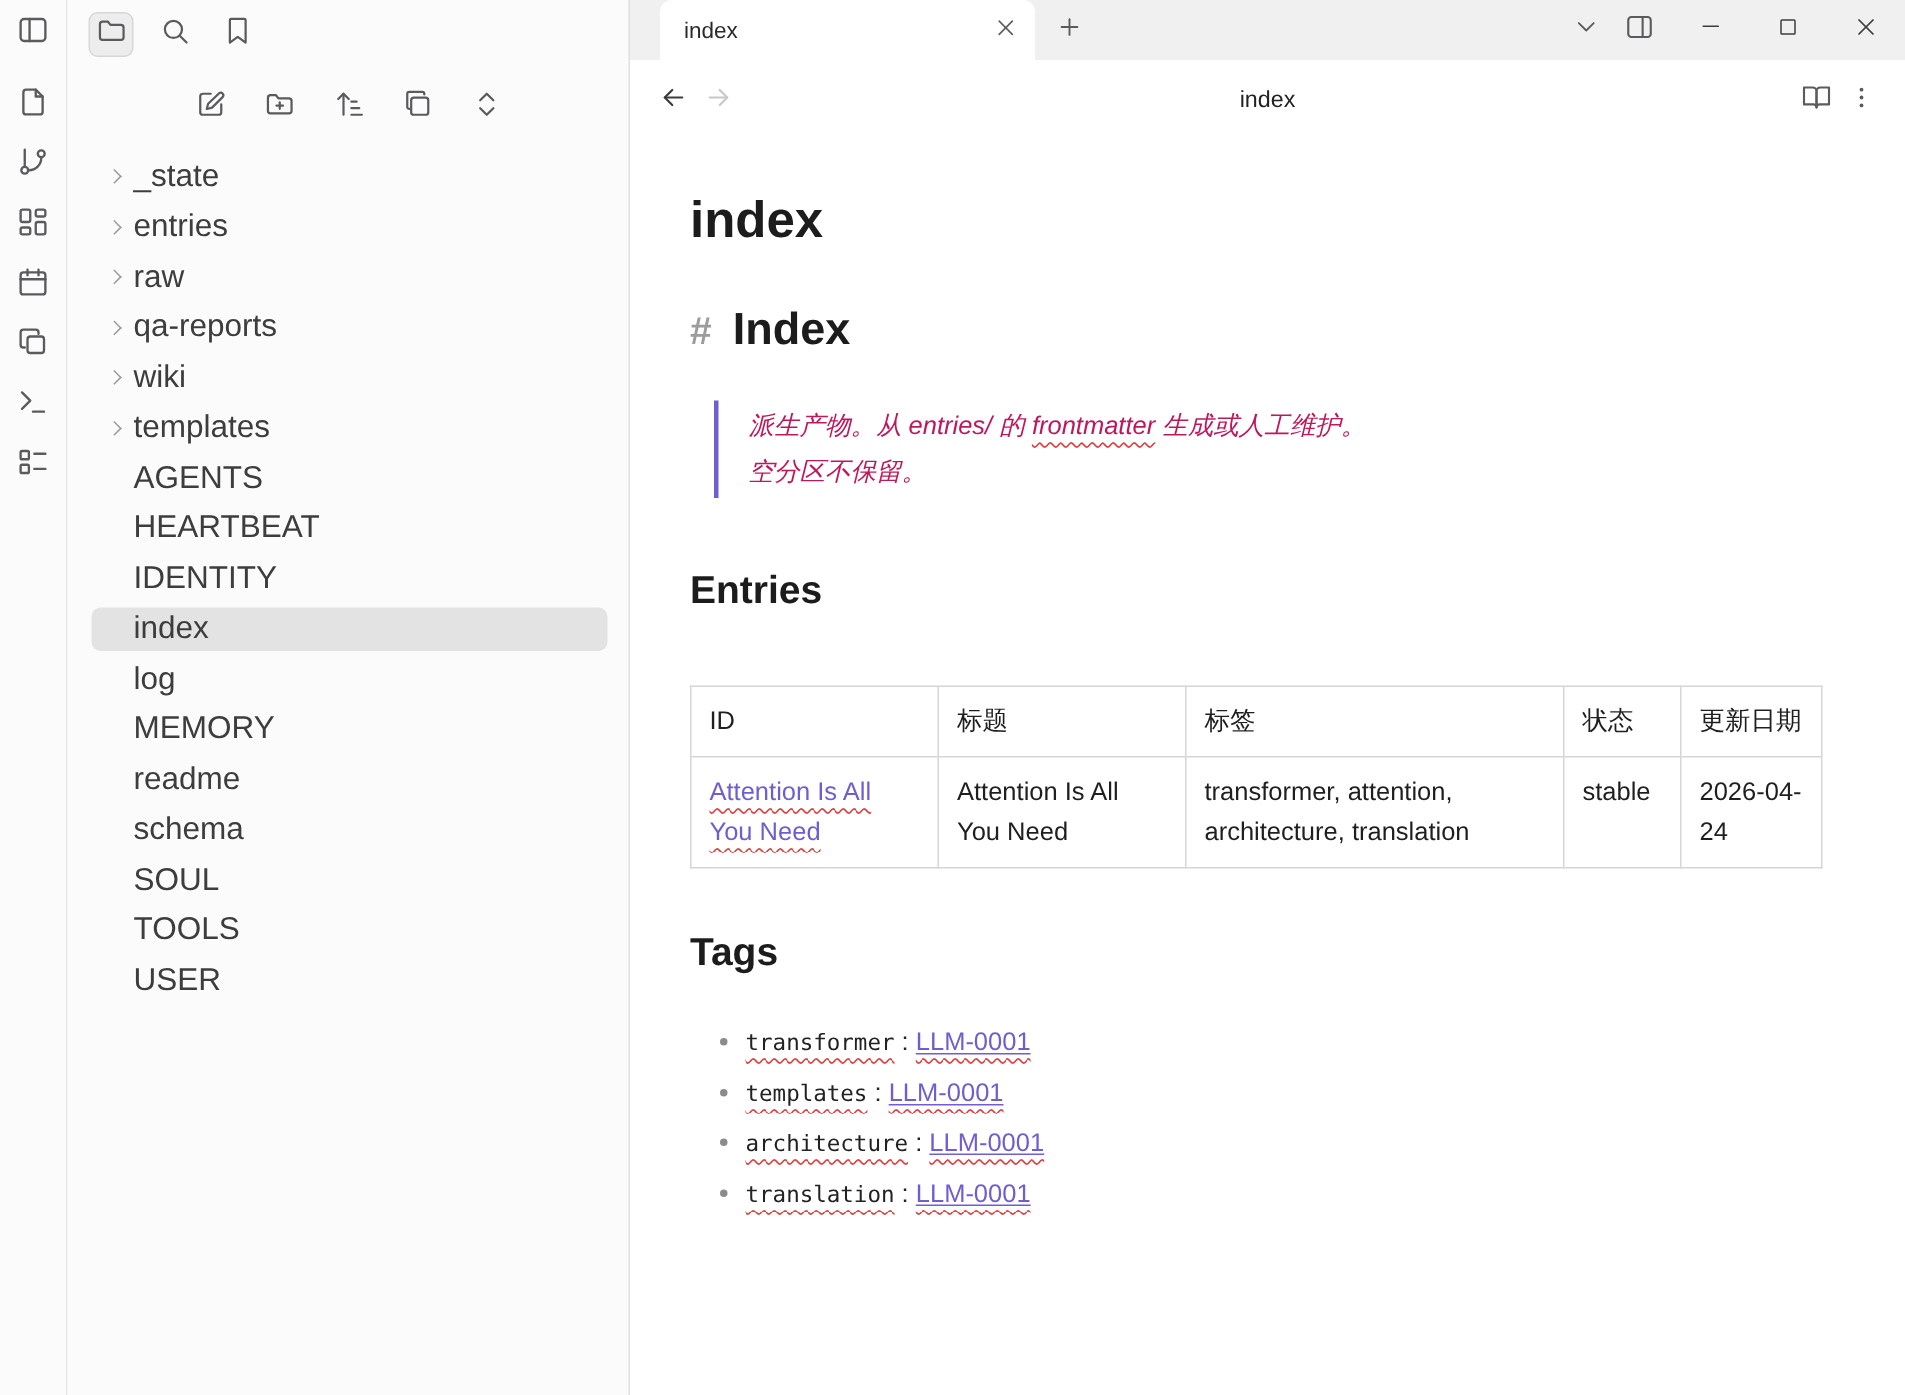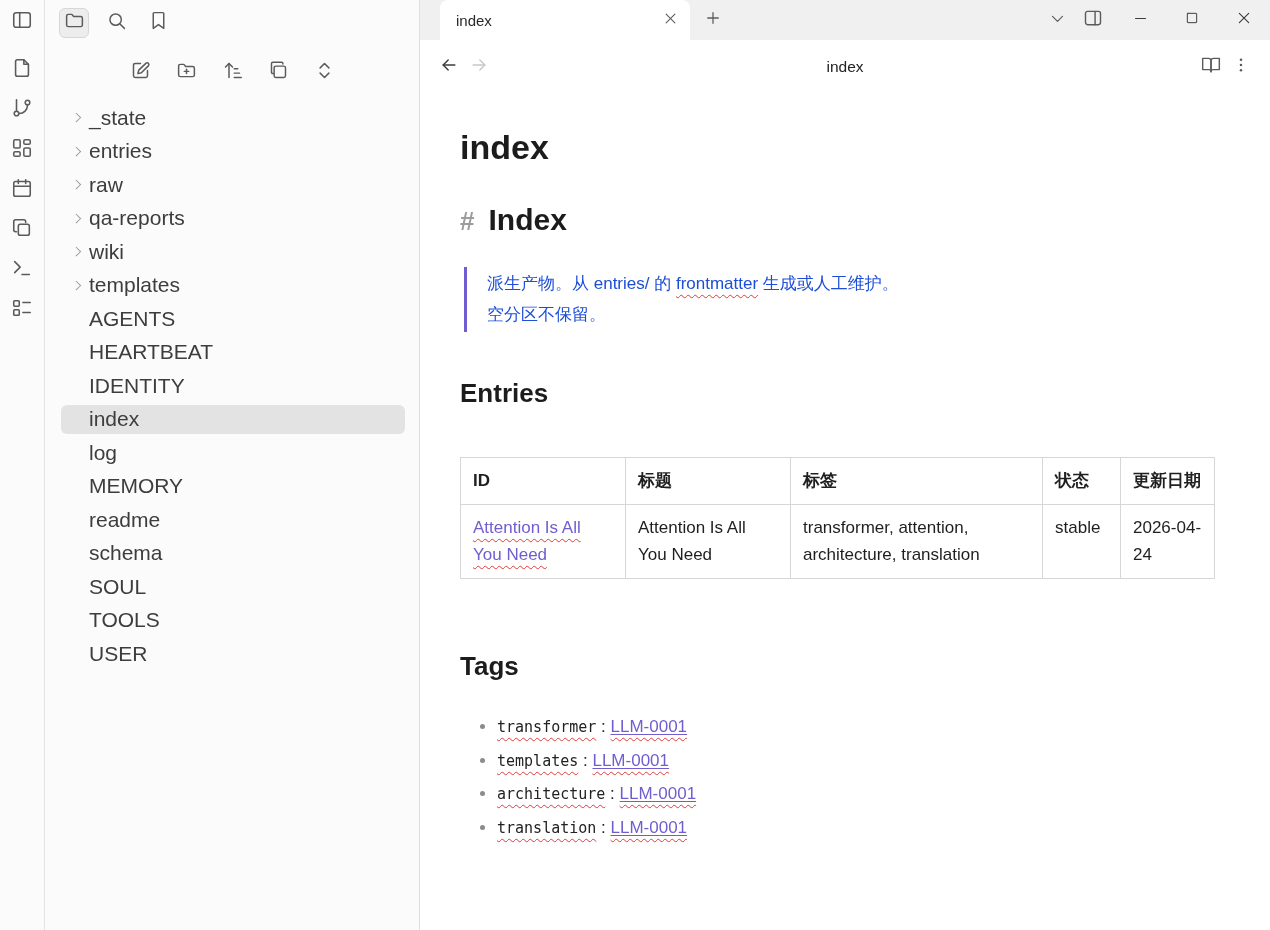--- a/index.html
+++ b/index.html
@@ -69,30 +69,30 @@
   }
   .vh-spacer { flex:1; }
 
   
   .content { flex:1; overflow:hidden; padding:16px 56px 0 40px; }
   .doc { max-width:754px; }
   .inline-title { font-size:34px; font-weight:700; margin:18px 0 0; color:#1c1c1c; }
   .h1-md { font-size:30px; font-weight:700; margin:36px 0 0; display:flex; align-items:baseline; gap:14px; color:#1c1c1c; }
   .hash { color:#9c9c9c; font-weight:700; font-size:26px; }
   blockquote.q {
-    margin:30px 4px 0; border-left:3px solid #705dcf; padding:1px 0 1px 20px;
-    font-size:17px; line-height:1.85; color:#1d4ed8;
+    margin:30px 16px 0; border-left:3px solid #705dcf; padding:1px 0 1px 20px;
+    font-size:17px; line-height:1.85; color:#be185d;font-style:italic;
   }
   .h2-md { font-size:26px; font-weight:700; margin:46px 0 0; color:#1c1c1c; }
-  .h2-md.tags { margin-top:72px; }
+  .h2-md.tags { margin-top:40px; }
   table.md-table { border-collapse:collapse; table-layout:fixed; width:754px; font-size:17px; margin-top:48px; }
   .md-table th, .md-table td {
     border:1px solid #d6d6d6; padding:10px 12px; text-align:left; vertical-align:top; line-height:1.55; color:#1f1f1f;
   }
-  .md-table th { font-weight:700; }
+  .md-table th { font-weight:400; }
   .wrap-narrow { display:inline-block; max-width:112px; }
   a.plink { color:#705dcf; text-decoration:underline; text-decoration-thickness:1px; text-underline-offset:2px; cursor:pointer; }
   .sq {
     text-decoration:underline wavy #e23b3b; text-decoration-thickness:1px;
     text-underline-offset:4.5px; text-decoration-skip-ink:none;
   }
   a.plink .sq { text-decoration:underline wavy #e23b3b; text-decoration-thickness:1px; text-underline-offset:4.5px; }
   ul.tag-list { margin:33px 0 0; padding-left:37px; }
   ul.tag-list li { margin-bottom:9px; font-size:17px; color:#222; line-height:1.45; }
   ul.tag-list li::marker { color:#8b8b8b; }

